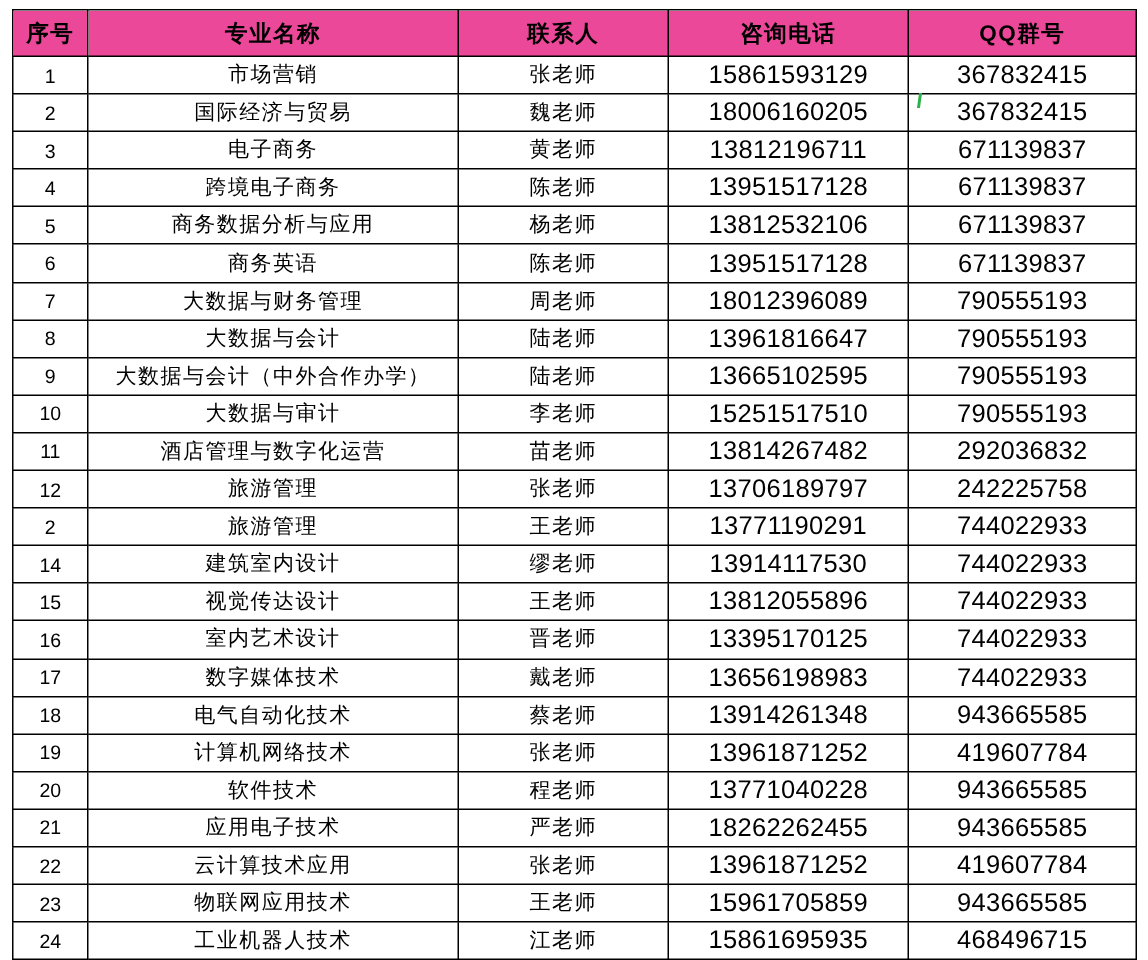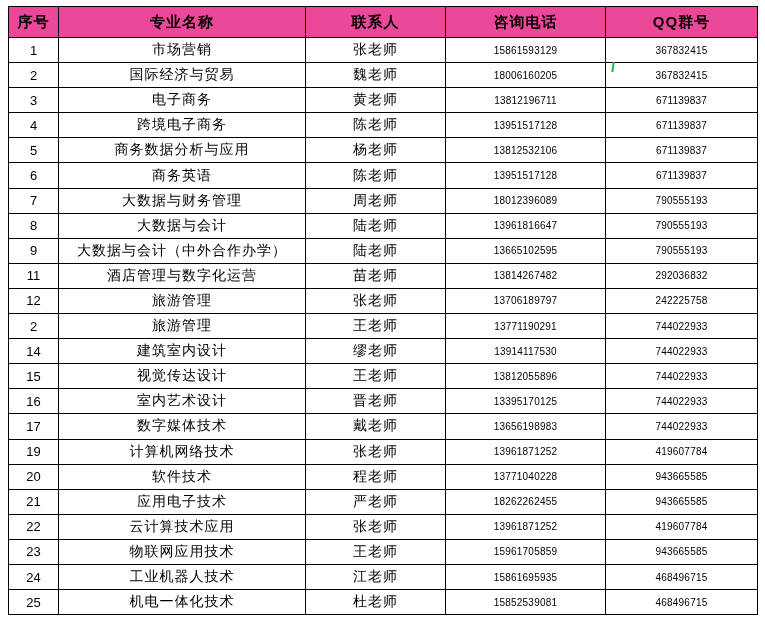--- a/index.html
+++ b/index.html
@@ -55,21 +55,21 @@
   }
   tbody td.c-name {
     letter-spacing: 1px;
   }
   tbody td.c-contact {
     letter-spacing: 1px;
     margin-top: 36px;
   }
   tbody td.c-phone,
   tbody td.c-qq {
-    font-size: 10px;
+    font-size: 17px;
     letter-spacing: 0.2px;
   }
   
   col.w-index  { width: 50px; }
   col.w-name   { width: 247px; }
   col.w-contact{ width: 140px; }
   col.w-phone  { width: 160px; }
   col.w-qq     { width: 152px; }
 
   .green-tick {
@@ -162,20 +162,27 @@
           <td class="c-qq">790555193</td>
         </tr>
         <tr>
           <td class="c-index">9</td>
           <td class="c-name">大数据与会计（中外合作办学）</td>
           <td class="c-contact">陆老师</td>
           <td class="c-phone">13665102595</td>
           <td class="c-qq">790555193</td>
         </tr>
         <tr>
+          <td class="c-index">10</td>
+          <td class="c-name">大数据与审计</td>
+          <td class="c-contact">李老师</td>
+          <td class="c-phone">15251517510</td>
+          <td class="c-qq">790555193</td>
+        </tr>
+        <tr>
           <td class="c-index">11</td>
           <td class="c-name">酒店管理与数字化运营</td>
           <td class="c-contact">苗老师</td>
           <td class="c-phone">13814267482</td>
           <td class="c-qq">292036832</td>
         </tr>
         <tr>
           <td class="c-index">12</td>
           <td class="c-name">旅游管理</td>
           <td class="c-contact">张老师</td>
@@ -209,20 +216,27 @@
           <td class="c-contact">晋老师</td>
           <td class="c-phone">13395170125</td>
           <td class="c-qq">744022933</td>
         </tr>
         <tr>
           <td class="c-index">17</td>
           <td class="c-name">数字媒体技术</td>
           <td class="c-contact">戴老师</td>
           <td class="c-phone">13656198983</td>
           <td class="c-qq">744022933</td>
+        </tr>
+        <tr>
+          <td class="c-index">18</td>
+          <td class="c-name">电气自动化技术</td>
+          <td class="c-contact">蔡老师</td>
+          <td class="c-phone">13914261348</td>
+          <td class="c-qq">943665585</td>
         </tr>
         <tr>
           <td class="c-index">19</td>
           <td class="c-name">计算机网络技术</td>
           <td class="c-contact">张老师</td>
           <td class="c-phone">13961871252</td>
           <td class="c-qq">419607784</td>
         </tr>
         <tr>
           <td class="c-index">20</td>

